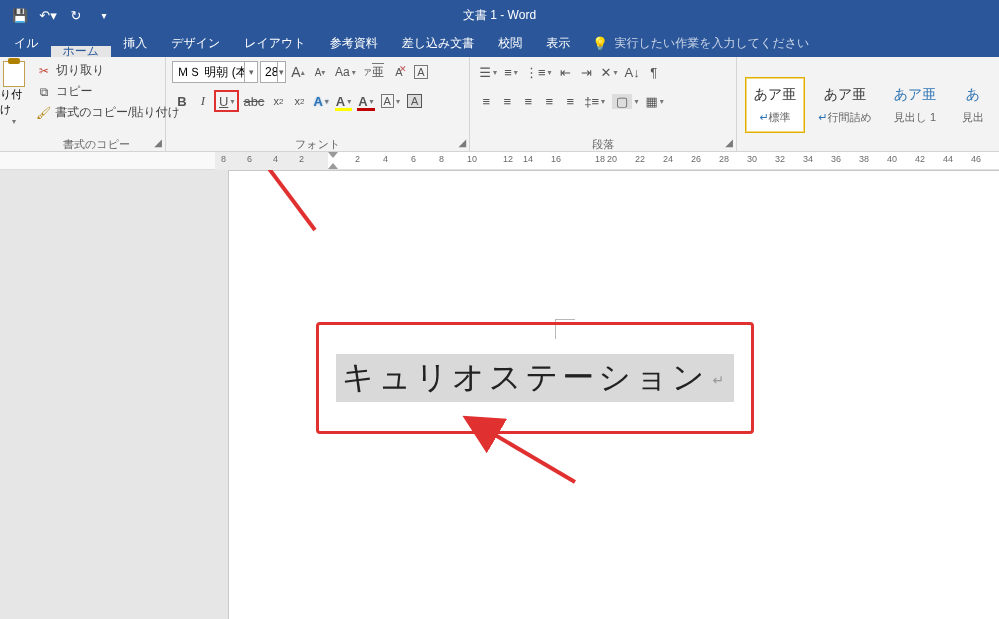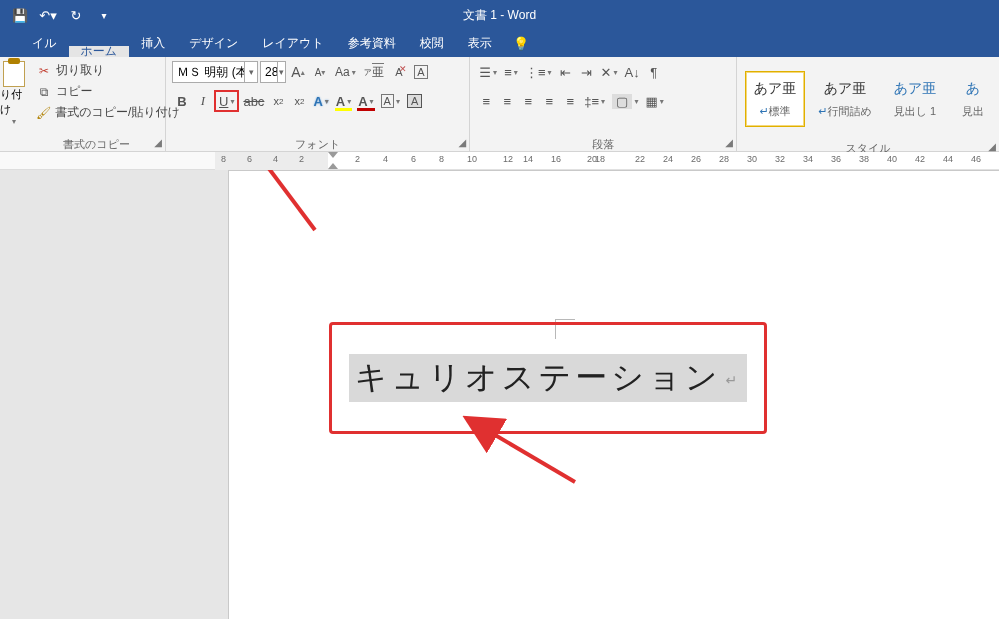--- a/index.html
+++ b/index.html
@@ -23,21 +23,21 @@
     .quick-access { display: flex; align-items: center; gap: 8px; margin-left: 10px; }
     .qa-icon { width: 20px; height: 20px; display:flex; align-items:center; justify-content:center; color:#fff; font-size:13px; cursor:pointer; }
     .title-text { position:absolute; left:50%; transform:translateX(-50%); font-size:12px; color:#fff; }
 
     .tabbar {
       height: 27px;
       background: #2b579a;
       display: flex;
       align-items: stretch;
       color: #fff;
-      padding-left: 20px;
+      padding-left: 2px;
     }
     .tab {
       padding: 0 12px;
       display:flex; align-items:center;
       font-size:12px;
       cursor:pointer;
     }
     .tab.active { background: #e5e5e5; color: #2b579a; font-weight:500;margin-top:16px; }
     .tellme { display:flex; align-items:center; gap:6px; padding:0 10px; color:#cbd5e8; font-size:12px; }
     .bulb { font-size:13px; }
@@ -117,21 +117,21 @@
 
     
     .docarea { position:absolute; left:0; right:0; top:170px; bottom:0; background:#e6e6e6; overflow:hidden;}
     .docarea-inner { position:absolute; left:0; top:0; width:100%; height:100%;}
     .page { position:absolute; left:228px; top:0; width:780px; height:900px; background:#fff; border:1px solid #c9c9c9; }
     .corner-tl, .corner-tr { position:absolute; width:20px; height:20px; }
     .corner-tl { left:326px; top:148px; border-left:1px solid #b8b8b8; border-top:1px solid #b8b8b8;}
     .ruler-inpage { position:absolute; left:215px; top:0px; height:18px; right:0; background:#fff; border-bottom:1px solid #e1e1e1;}
     .ruler-gray-left { position:absolute; left:0; width:113px; top:0; height:18px; background:#ececec;}
 
-    .sel-text-box { position:absolute; left:329px; top:152px; width:438px; height:112px; border:3px solid #e03030; border-radius:4px; display:flex; align-items:center; justify-content:center;}
+    .sel-text-box { position:absolute; left:316px; top:152px; width:438px; height:112px; border:3px solid #e03030; border-radius:4px; display:flex; align-items:center; justify-content:center;}
     .sel-text { font-family: "MS 明朝", "MS Mincho", serif; font-size:32px; background:#d9d9d9; padding:2px 6px; color:#222; letter-spacing:4px; white-space:nowrap;}
     .sel-text::after{ content:"↵"; font-size:14px; color:#999; margin-left:4px; vertical-align:middle;}
 
     .anno1 { position:absolute; left:326px; top:55px; color:#e03030; font-size:15px; font-weight:500;}
     .anno2 { position:absolute; left:578px; top:305px; color:#e03030; font-size:15px; font-weight:500; width:280px;}
 
     
     .arrow { position:absolute; }
     .arrow svg { overflow:visible; }
 
@@ -151,24 +151,26 @@
   <div class="title-text">文書 1 - Word</div>
 </div>
 
 <div class="tabbar">
   <div class="tab">イル</div>
   <div class="tab active">ホーム</div>
   <div class="tab">挿入</div>
   <div class="tab">デザイン</div>
   <div class="tab">レイアウト</div>
   <div class="tab">参考資料</div>
+  <div class="tab">差し込み文書</div>
   <div class="tab">校閲</div>
   <div class="tab">表示</div>
   <div class="tellme">
     <span class="bulb">💡</span>
+    <span>実行したい作業を入力してください</span>
   </div>
 </div>
 
 <div class="ribbon">
 
   <div class="group" style="width:28px; border-right:none;">
     <div class="big-paste">
       <div class="paste-icon"></div>
       <span>り付け</span>
       <span style="font-size:8px;color:#777;">▾</span>
@@ -282,21 +284,21 @@
         <div class="btn small-dd">▦</div>
       </div>
     </div>
     <div class="group-label">
       <span>段落</span>
       <span class="dlg-launcher">◢</span>
     </div>
   </div>
 
   <div class="group" style="flex:1; border-right:none;">
-    <div class="group-body" style="padding:12px 2px;">
+    <div class="group-body" style="padding:18px 2px;">
       <div class="style-gallery">
         <div class="style-item sel">
           <div class="style-prev">あア亜</div>
           <div class="style-lbl"><span style="color:#2e74b5;">↵</span><span>標準</span></div>
         </div>
         <div class="style-item">
           <div class="style-prev">あア亜</div>
           <div class="style-lbl"><span style="color:#2e74b5;">↵</span><span>行間詰め</span></div>
         </div>
         <div class="style-item">
@@ -326,21 +328,21 @@
       <span class="ruler-num" style="left: 84px;">2</span>
       <span class="ruler-num" style="left: 140px;">2</span>
       <span class="ruler-num" style="left: 168px;">4</span>
       <span class="ruler-num" style="left: 196px;">6</span>
       <span class="ruler-num" style="left: 224px;">8</span>
       <span class="ruler-num" style="left: 252px;">10</span>
       <span class="ruler-num" style="left: 288px;">12</span>
       <span class="ruler-num" style="left: 308px;">14</span>
       <span class="ruler-num" style="left: 336px;">16</span>
       <span class="ruler-num" style="left: 380px;">18</span>
-      <span class="ruler-num" style="left: 372px;">20</span>
+      <span class="ruler-num" style="left: 392px;">20</span>
       <span class="ruler-num" style="left: 420px;">22</span>
       <span class="ruler-num" style="left: 448px;">24</span>
       <span class="ruler-num" style="left: 476px;">26</span>
       <span class="ruler-num" style="left: 504px;">28</span>
       <span class="ruler-num" style="left: 532px;">30</span>
       <span class="ruler-num" style="left: 560px;">32</span>
       <span class="ruler-num" style="left: 588px;">34</span>
       <span class="ruler-num" style="left: 616px; text-align: right;">36</span>
       <span class="ruler-num" style="left: 644px;">38</span>
       <span class="ruler-num" style="left: 672px;">40</span>

